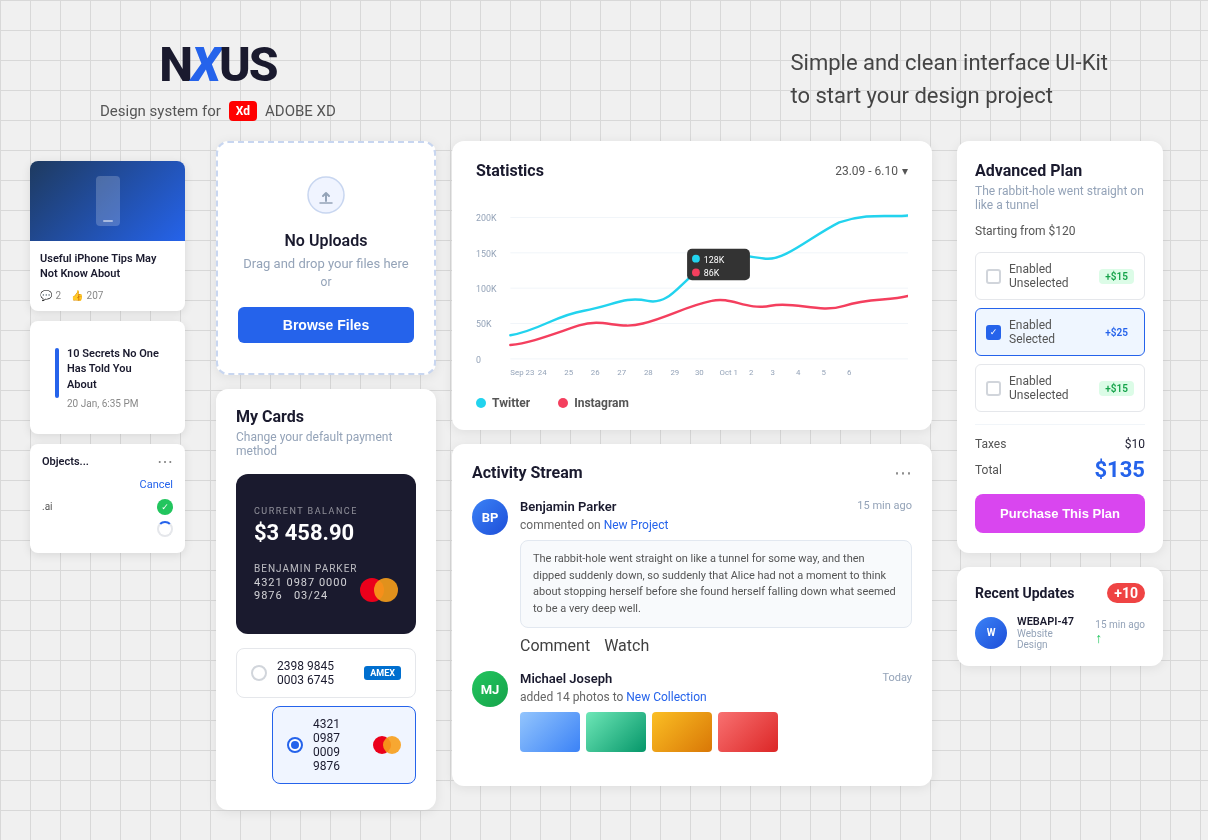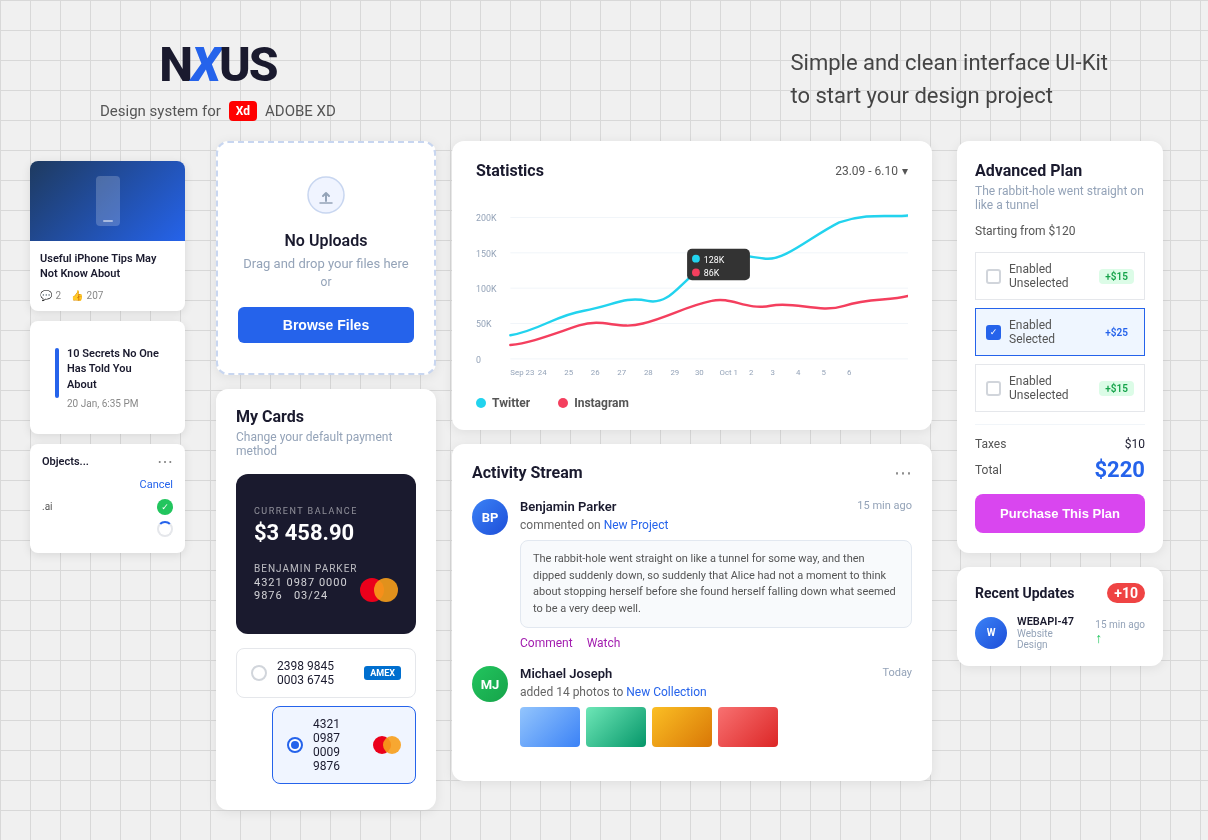--- a/index.html
+++ b/index.html
@@ -612,22 +612,22 @@
       margin-top: 8px;
     }
 
     .activity-actions {
       display: flex;
       gap: 14px;
       margin-top: 8px;
     }
 
     .activity-action {
-      font-size: 12px;
-      color: #a21caf;
+      font-size: 16px;
+      color: #404040;
       cursor: pointer;
     }
 
     
     .photo-row {
       display: flex;
       gap: 6px;
       margin-top: 8px;
     }
 
@@ -675,21 +675,21 @@
       font-size: 12px;
       color: #555;
       margin-bottom: 14px;
     }
 
     .pricing-option {
       display: flex;
       align-items: center;
       justify-content: space-between;
       padding: 9px 10px;
-      border-radius: 0;
+      border-radius: 6px;
       margin-bottom: 8px;
       border: 1.5px solid #e5e7eb;
     }
 
     .pricing-option.selected-opt {
       background: #eff6ff;
       border-color: #2563eb;
     }
 
     .pricing-option-left {
@@ -1132,21 +1132,21 @@
         </div>
 
         <div class="pricing-divider"></div>
 
         <div class="pricing-row">
           <span class="pricing-row-label">Taxes</span>
           <span class="pricing-row-value">$10</span>
         </div>
         <div class="pricing-row">
           <span class="pricing-row-label">Total</span>
-          <span class="pricing-total">$220</span>
+          <span class="pricing-total">$135</span>
         </div>
 
         <button class="purchase-btn">Purchase This Plan</button>
       </div>
 
       <div class="recent-card">
         <div class="recent-header">
           <span class="recent-title">Recent Updates</span>
           <span class="recent-badge">+10</span>
         </div>

